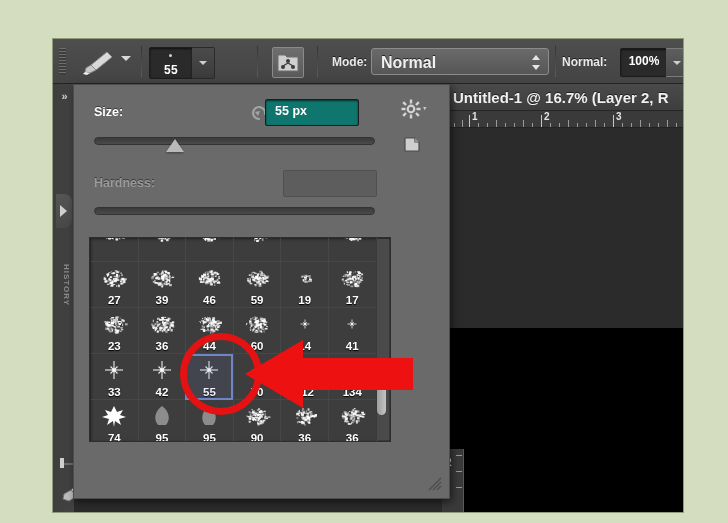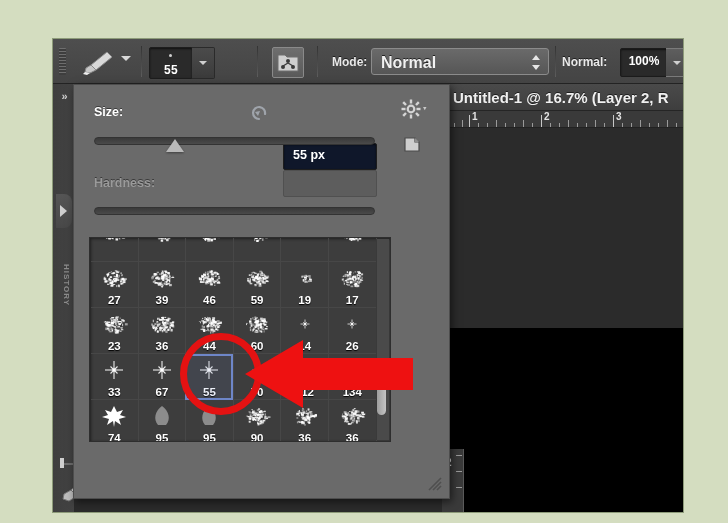--- a/index.html
+++ b/index.html
@@ -193,24 +193,23 @@
     position:absolute;left:20px;top:45px;width:377px;height:415px;
     background:#6a6a6a;
     border:1px solid #4d4d4d;
     box-shadow:2px 3px 8px rgba(0,0,0,.55);
     box-sizing:border-box;
   }
   .size-label{position:absolute;left:20px;top:20px;color:#ffffff;font-size:12.5px;font-weight:bold;
     text-shadow:0 -1px 0 #3a3a3a;}
   .reset-icon{position:absolute;left:176px;top:17px;width:20px;height:20px;}
   .size-field{
-    position:absolute;left:209px;top:14px;width:92px;height:25px;
-    background:#0f172a;border:1px solid #1d1d1d;border-radius:2px;
+    position:absolute;left:191px;top:14px;width:92px;height:25px;
+    background:#0f766e;border:1px solid #1d1d1d;border-radius:2px;
     box-shadow:inset 0 1px 2px rgba(0,0,0,.6);
-    margin-top:44px;
   }
   .size-field .val{position:absolute;left:9px;top:4px;color:#ffffff;font-size:12.5px;font-weight:bold;}
   .gear-btn{position:absolute;left:327px;top:14px;width:28px;height:22px;}
 
   .slider{
     position:absolute;left:20px;top:52px;width:281px;height:8px;
     background:linear-gradient(#3a3a3a,#4a4a4a);
     border-radius:4px;border:1px solid #333;box-sizing:border-box;
   }
   .slider-thumb{
@@ -1838,21 +1837,21 @@
                       <line x1="20" y1="13" x2="20.0" y2="17.5"></line>
                       <line x1="20" y1="13" x2="18.2" y2="14.8"></line>
                       <line x1="20" y1="13" x2="15.5" y2="13.0"></line>
                       <line x1="20" y1="13" x2="18.2" y2="11.2"></line>
                       <line x1="20" y1="13" x2="20.0" y2="8.5"></line>
                       <line x1="20" y1="13" x2="21.8" y2="11.2"></line>
                     </g>
                     <circle cx="20" cy="13" r="1.1" fill="#ffffff"></circle>
                   </svg>
                 </div>
-                <div class="bnum">26</div>
+                <div class="bnum">41</div>
               </div>
             </div>
             <div class="brow">
               <div class="bcell">
                 <div class="tip">
                   <svg width="40" height="26" viewBox="0 0 40 26">
                     <g stroke="#ffffff" stroke-width="1.1" opacity="0.9">
                       <line x1="20" y1="13" x2="29.0" y2="13.0"></line>
                       <line x1="20" y1="13" x2="23.5" y2="16.5"></line>
                       <line x1="20" y1="13" x2="20.0" y2="22.0"></line>
@@ -1876,21 +1875,21 @@
                       <line x1="20" y1="13" x2="20.0" y2="22.0"></line>
                       <line x1="20" y1="13" x2="16.5" y2="16.5"></line>
                       <line x1="20" y1="13" x2="11.0" y2="13.0"></line>
                       <line x1="20" y1="13" x2="16.5" y2="9.5"></line>
                       <line x1="20" y1="13" x2="20.0" y2="4.0"></line>
                       <line x1="20" y1="13" x2="23.5" y2="9.5"></line>
                     </g>
                     <circle cx="20" cy="13" r="1.8" fill="#ffffff"></circle>
                   </svg>
                 </div>
-                <div class="bnum">67</div>
+                <div class="bnum">42</div>
               </div>
               <div class="bcell">
                 <div class="tip">
                   <svg width="40" height="26" viewBox="0 0 40 26">
                     <g stroke="#ffffff" stroke-width="1.1" opacity="0.9">
                       <line x1="20" y1="13" x2="29.0" y2="13.0"></line>
                       <line x1="20" y1="13" x2="23.5" y2="16.5"></line>
                       <line x1="20" y1="13" x2="20.0" y2="22.0"></line>
                       <line x1="20" y1="13" x2="16.5" y2="16.5"></line>
                       <line x1="20" y1="13" x2="11.0" y2="13.0"></line>

